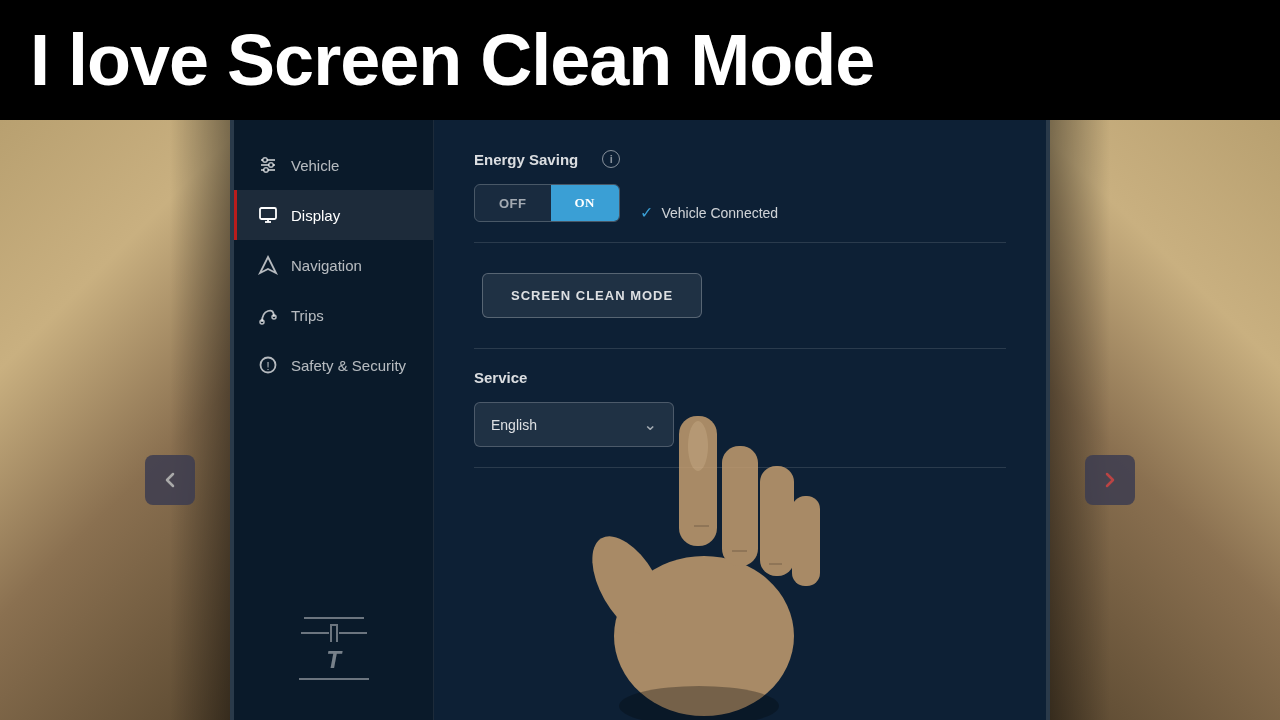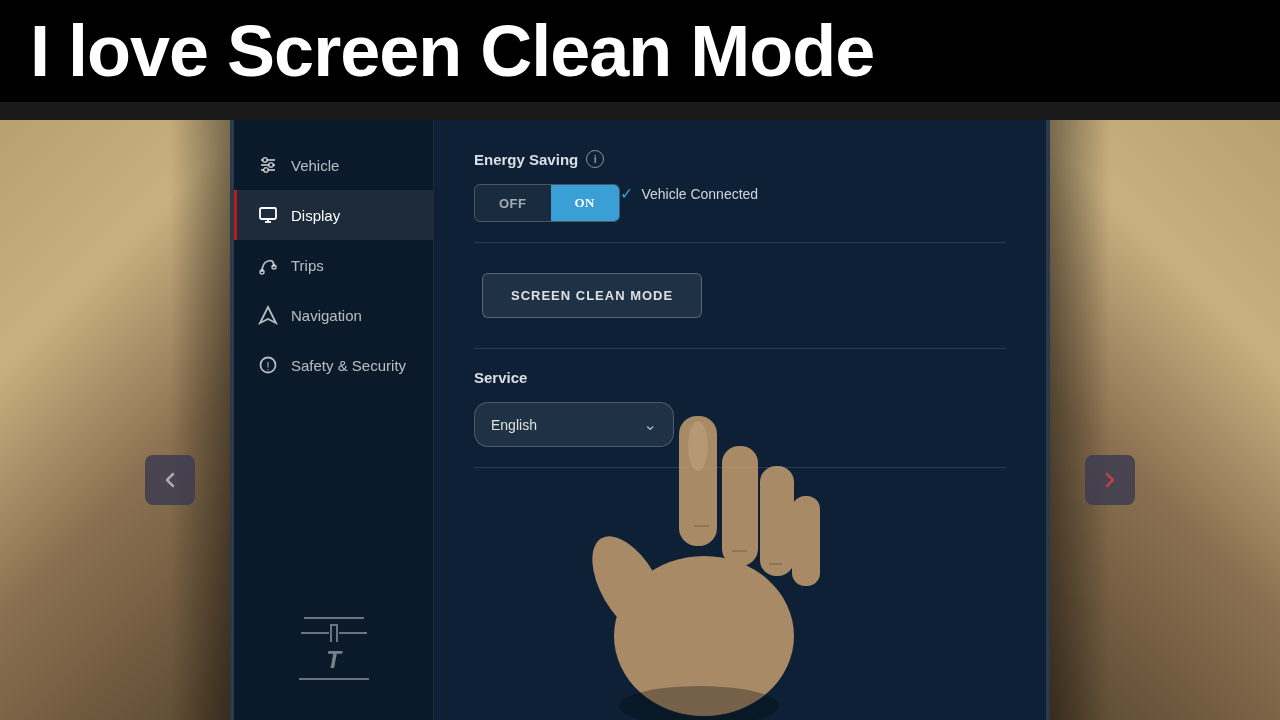--- a/index.html
+++ b/index.html
@@ -9,21 +9,21 @@
       overflow: hidden;
       background: #1a1a1a;
       font-family: Arial, sans-serif;
       position: relative;
     }
 
     
     .top-bar {
       position: absolute;
       top: 0; left: 0; right: 0;
-      height: 102px;
+      height: 120px;
       background: #000;
       display: flex;
       align-items: center;
       padding: 11px 30px;
       z-index: 10;
     }
     .top-title {
       font-size: 72px;
       font-weight: 900;
       color: #fff;
@@ -191,38 +191,39 @@
     }
 
     
     .setting-label {
       font-size: 15px;
       color: rgba(255,255,255,0.85);
       font-weight: 600;
       margin-bottom: 16px;
       display: flex;
       align-items: center;
-      gap: 8px;
+      gap: 24px;
     }
     .info-icon {
       width: 18px;
       height: 18px;
       border: 1.5px solid rgba(255,255,255,0.5);
       border-radius: 50%;
       display: flex;
       align-items: center;
       justify-content: center;
       font-size: 11px;
       color: rgba(255,255,255,0.5);
       flex-shrink: 0;
     }
 
     .toggle-row {
       display: flex;
-      align-items: flex-start;
+      align-items: flex-end;
+      gap: 20px;
     }
 
     .toggle-group {
       display: flex;
       border: 1px solid rgba(255,255,255,0.25);
       border-radius: 6px;
       overflow: hidden;
     }
     .toggle-btn {
       padding: 10px 24px;
@@ -273,21 +274,21 @@
     
     .setting-section {
       margin-bottom: 10px;
     }
     .dropdown {
       display: flex;
       align-items: center;
       justify-content: space-between;
       background: rgba(255,255,255,0.08);
       border: 1px solid rgba(255,255,255,0.2);
-      border-radius: 14px;
+      border-radius: 6px;
       padding: 12px 16px;
       cursor: pointer;
       width: 200px;
     }
     .dropdown-value {
       font-size: 14px;
       color: rgba(255,255,255,0.85);
     }
     .dropdown-arrow {
       color: rgba(255,255,255,0.6);
@@ -361,35 +362,35 @@
             <line x1="7" y1="17" x2="13" y2="17" stroke="currentColor" stroke-width="1.8"></line>
             <line x1="10" y1="14" x2="10" y2="17" stroke="currentColor" stroke-width="1.8"></line>
           </svg>
         </span>
         <span>Display</span>
       </div>
 
       <div class="sidebar-item">
         <span class="sidebar-icon">
           <svg width="20" height="20" viewBox="0 0 20 20" fill="none">
+            <polygon points="10,2 18,18 10,14 2,18" stroke="currentColor" stroke-width="1.8" fill="none"></polygon>
+          </svg>
+        </span>
+        <span>Navigation</span>
+      </div>
+
+      <div class="sidebar-item">
+        <span class="sidebar-icon">
+          <svg width="20" height="20" viewBox="0 0 20 20" fill="none">
             <path d="M4 17 Q4 8 10 6 Q16 4 16 12" stroke="currentColor" stroke-width="1.8" fill="none"></path>
             <circle cx="4" cy="17" r="2" stroke="currentColor" stroke-width="1.5"></circle>
             <circle cx="16" cy="12" r="2" stroke="currentColor" stroke-width="1.5"></circle>
           </svg>
         </span>
         <span>Trips</span>
-      </div>
-
-      <div class="sidebar-item">
-        <span class="sidebar-icon">
-          <svg width="20" height="20" viewBox="0 0 20 20" fill="none">
-            <polygon points="10,2 18,18 10,14 2,18" stroke="currentColor" stroke-width="1.8" fill="none"></polygon>
-          </svg>
-        </span>
-        <span>Navigation</span>
       </div>
 
       <div class="sidebar-item">
         <span class="sidebar-icon">
           <svg width="20" height="20" viewBox="0 0 20 20" fill="none">
             <circle cx="10" cy="10" r="7.5" stroke="currentColor" stroke-width="1.8"></circle>
             <text x="10" y="15" text-anchor="middle" font-size="11" fill="currentColor">!</text>
           </svg>
         </span>
         <span>Safety &amp; Security</span>

